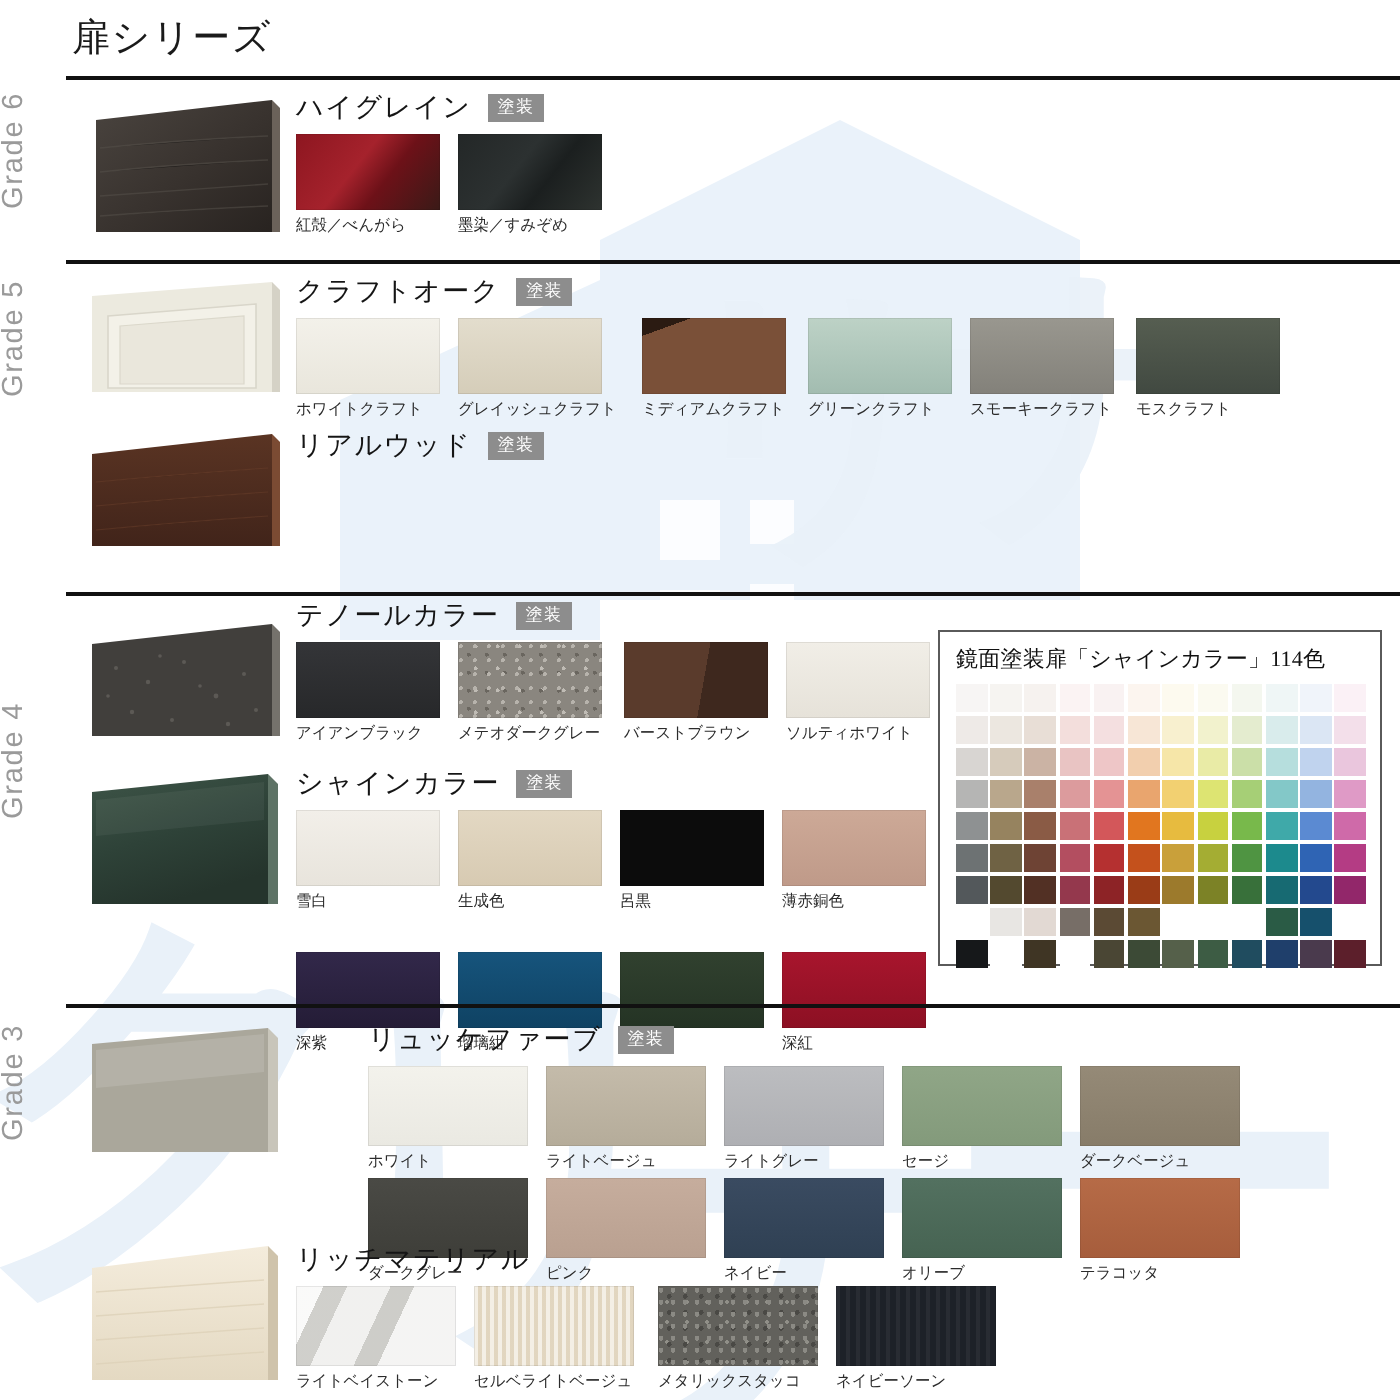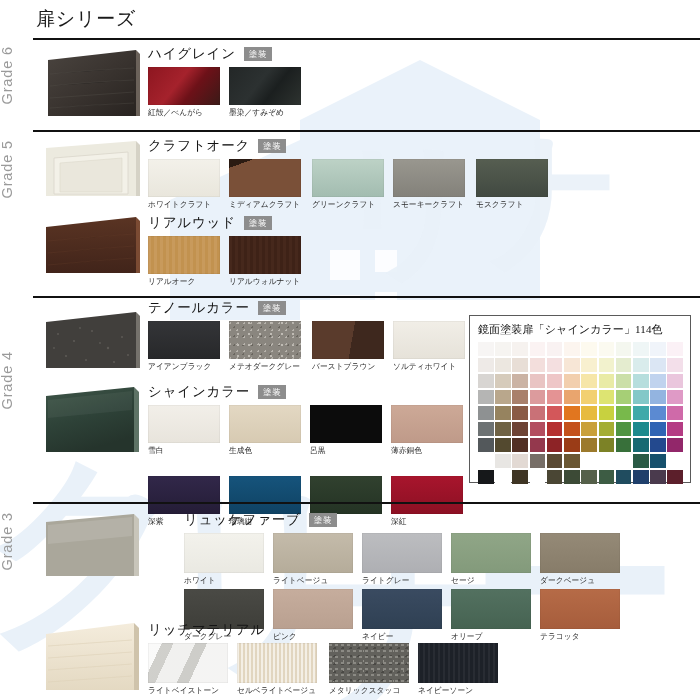--- a/index.html
+++ b/index.html
@@ -171,20 +171,24 @@
       <div class="series-head">
         <span class="series-name">クラフトオーク</span>
         <span class="paint-badge">塗装</span>
       </div>
       <div class="swatch-row">
         <div class="swatch">
           <span class="chip" style="background:linear-gradient(#f3f1ea,#e9e6dc);"></span>
           <span class="cname">ホワイトクラフト</span>
         </div>
         <div class="swatch">
+          <span class="chip" style="background:linear-gradient(#e3ddcd,#d5cdb9);"></span>
+          <span class="cname">グレイッシュクラフト</span>
+        </div>
+        <div class="swatch">
           <span class="chip" style="background:linear-gradient(160deg,#2b1b12 0 14%,#7a5038 14% 100%);"></span>
           <span class="cname">ミディアムクラフト</span>
         </div>
         <div class="swatch">
           <span class="chip" style="background:linear-gradient(#bdd2c6,#a2bcb0);"></span>
           <span class="cname">グリーンクラフト</span>
         </div>
         <div class="swatch">
           <span class="chip" style="background:linear-gradient(#99978f,#83817a);"></span>
           <span class="cname">スモーキークラフト</span>
@@ -211,30 +215,20 @@
             <path d="M8,38 Q50,34 94,31"></path>
             <path d="M8,50 Q50,46 94,43"></path>
         </g>
       </svg>
     </div>
 
     <div class="series" style="left:148px;top:85px;">
       <div class="series-head">
         <span class="series-name">リアルウッド</span>
         <span class="paint-badge">塗装</span>
-      </div>
-      <div class="swatch-row">
-        <div class="swatch">
-          <span class="chip" style="background:repeating-linear-gradient(90deg,#c89a5c 0 3px,#c2924f 3px 6px);"></span>
-          <span class="cname">リアルオーク</span>
-        </div>
-        <div class="swatch">
-          <span class="chip" style="background:repeating-linear-gradient(90deg,#46281c 0 3px,#3e2217 3px 6px);"></span>
-          <span class="cname">リアルウォルナット</span>
-        </div>
       </div>
     </div>
   </div>
 
   <div class="grade" style="top:296px;height:205px;">
     <div class="rule" style="top:0;"></div>
     <div class="grade-label" style="top:55px;">Grade 4</div>
 
     <div class="door" style="left:40px;top:14px;width:102px;height:62px;">
       <svg width="102" height="62" viewBox="0 0 102 62">

